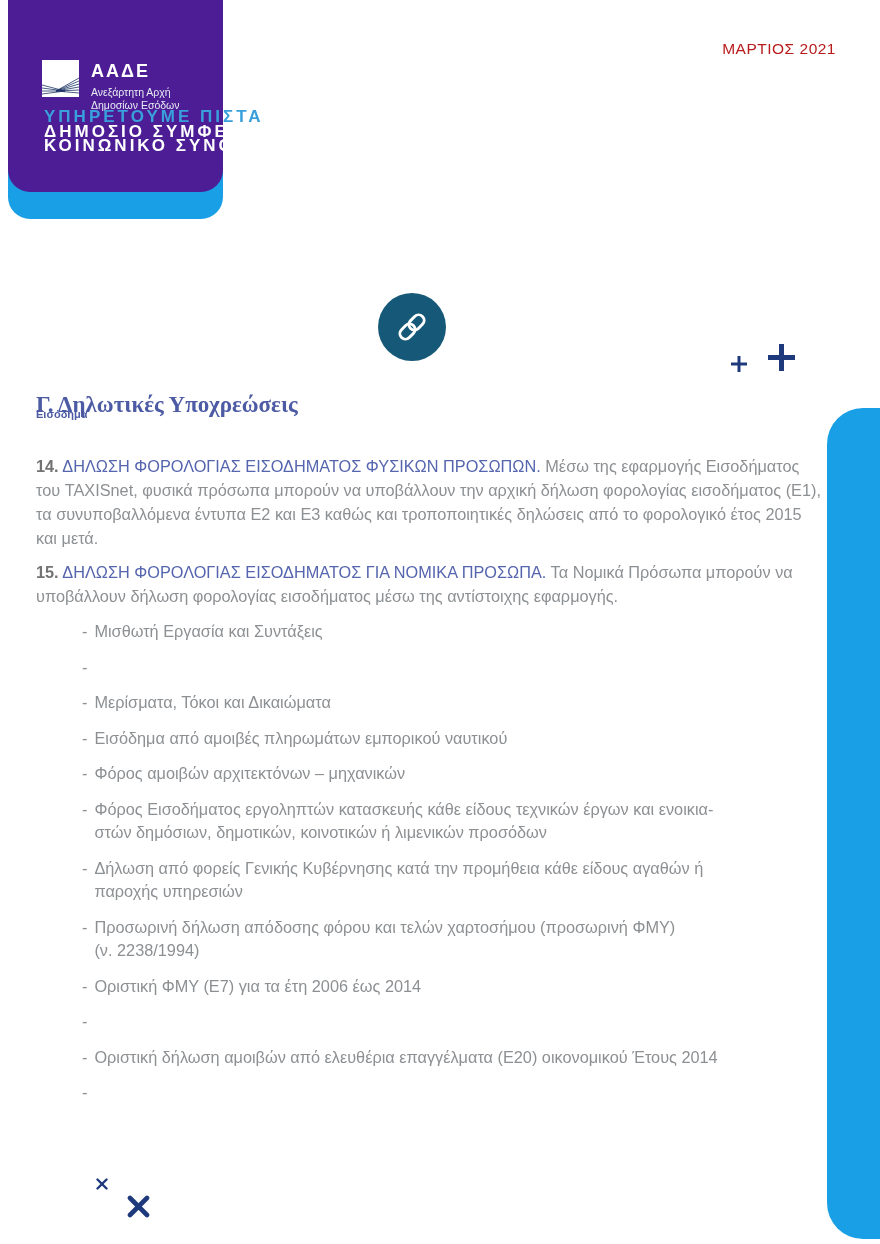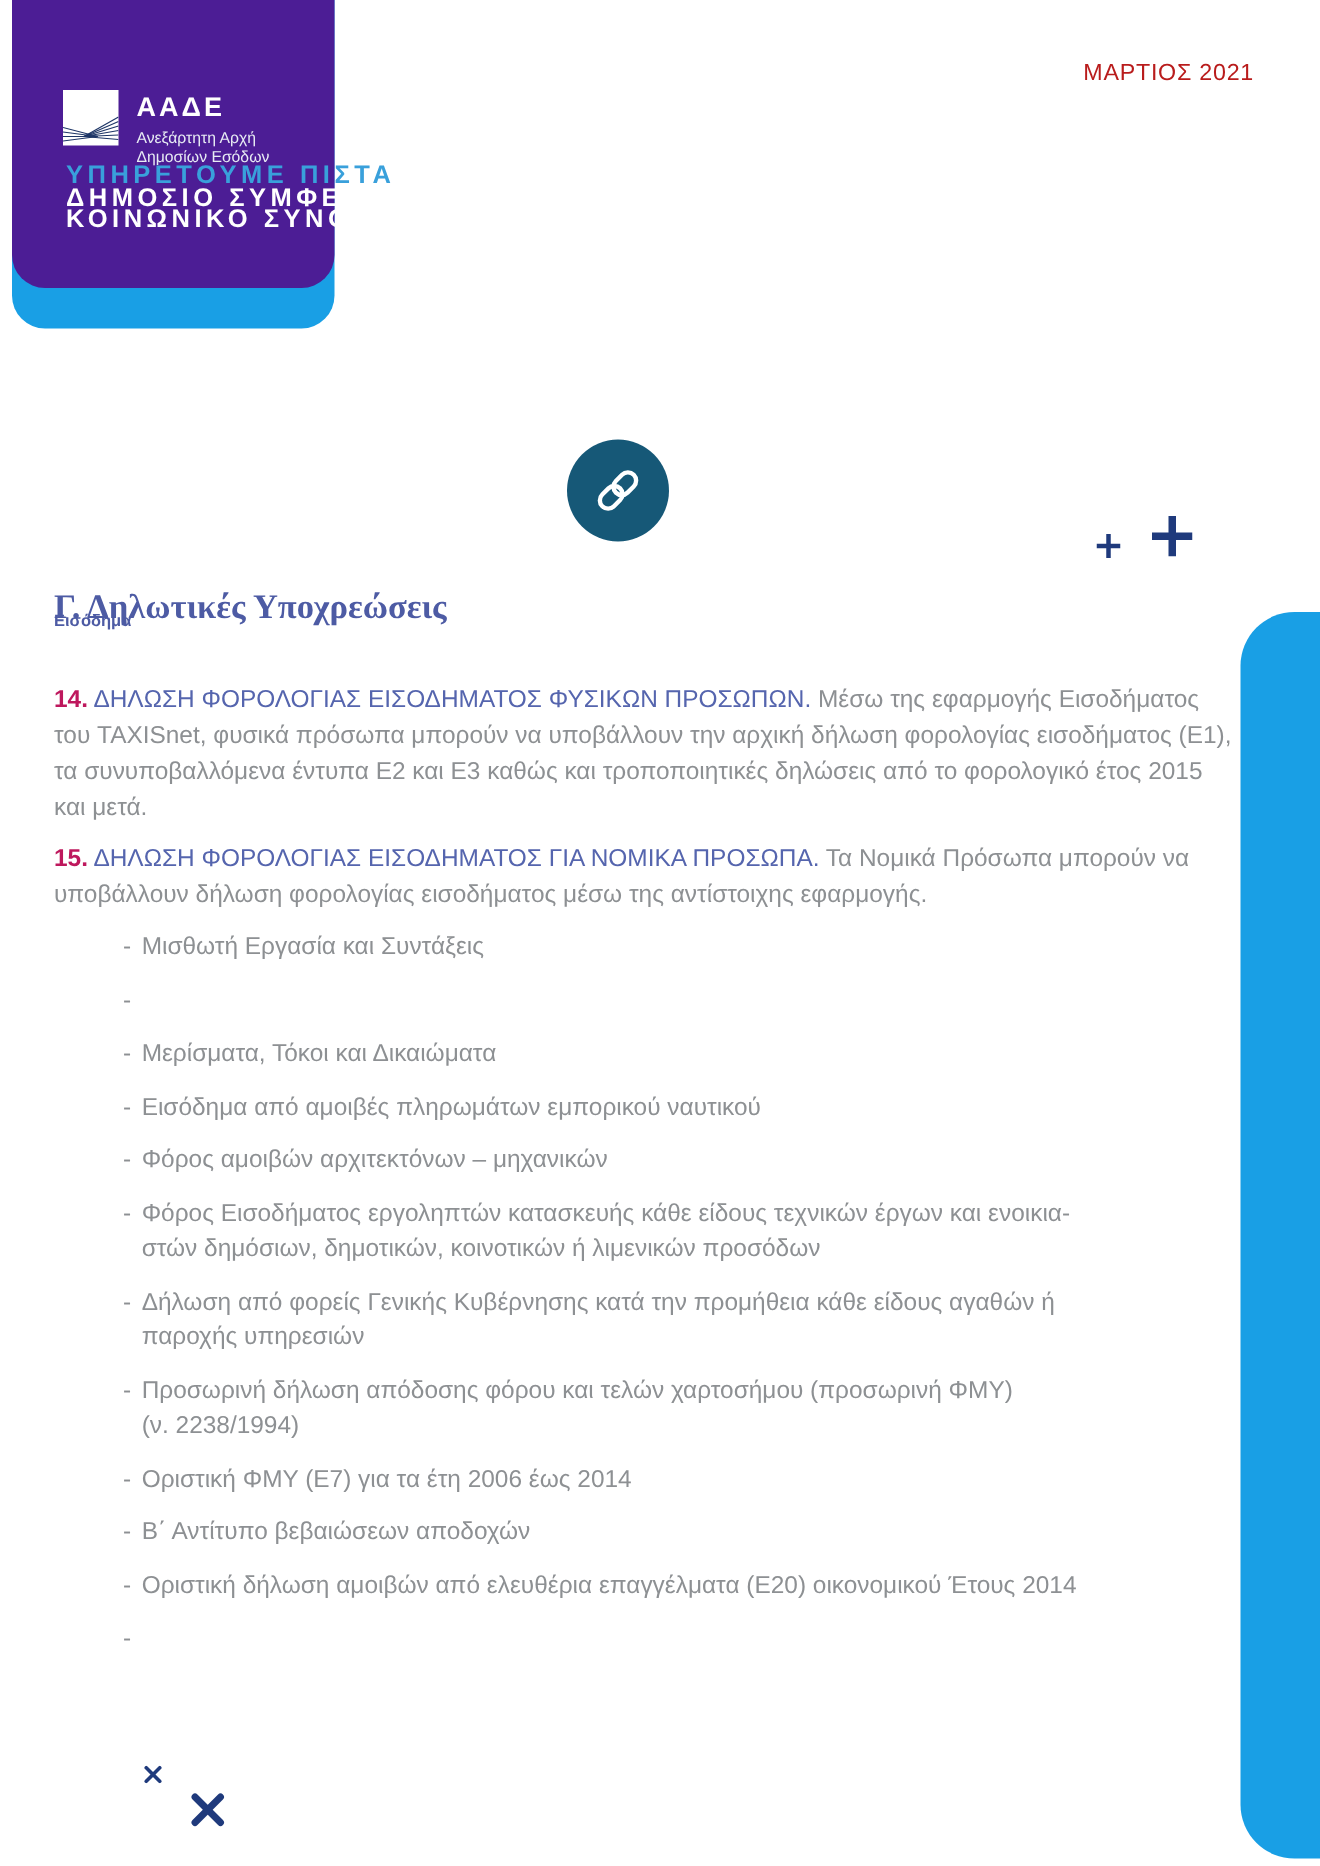--- a/index.html
+++ b/index.html
@@ -64,21 +64,21 @@
   }
   .section-subtitle {
     position:absolute; left:36px; top:408px;
     font-size:11px; font-weight:bold; color:#4D5BA4;
   }
   .content {
     position:absolute; left:36px; top:454px; width:790px;
     font-size:16.3px; line-height:24px;
   }
   .para { margin-bottom:10px; }
-  .item-number { font-weight:bold; color:#be185d; }
+  .item-number { font-weight:bold; color:#737373; }
   .item-title  { color:#5565AE; }
   .item-body   { color:#8D9093; }
   .bullets { margin-top:12px; margin-left:46px; color:#8D9093; }
   .bullet-row { display:flex; margin-bottom:12px; line-height:23.5px; }
   .bullet-dash { flex:0 0 auto; margin-right:7px; }
   .bullet-text { white-space:pre-line; }
 </style>
 </head>
 <body>
 
@@ -198,21 +198,20 @@
       <span class="bullet-dash">-</span>
       <span class="bullet-text">Προσωρινή δήλωση απόδοσης φόρου και τελών χαρτοσήμου (προσωρινή ΦΜΥ)
 (ν. 2238/1994)</span>
     </div>
     <div class="bullet-row">
       <span class="bullet-dash">-</span>
       <span class="bullet-text">Οριστική ΦΜΥ (Ε7) για τα έτη 2006 έως 2014</span>
     </div>
     <div class="bullet-row">
       <span class="bullet-dash">-</span>
-      <span class="bullet-text">Β΄ Αντίτυπο βεβαιώσεων αποδοχών</span>
     </div>
     <div class="bullet-row">
       <span class="bullet-dash">-</span>
       <span class="bullet-text">Οριστική δήλωση αμοιβών από ελευθέρια επαγγέλματα (Ε20) οικονομικού Έτους 2014</span>
     </div>
     <div class="bullet-row">
       <span class="bullet-dash">-</span>
     </div>
   </div>
 </div>

